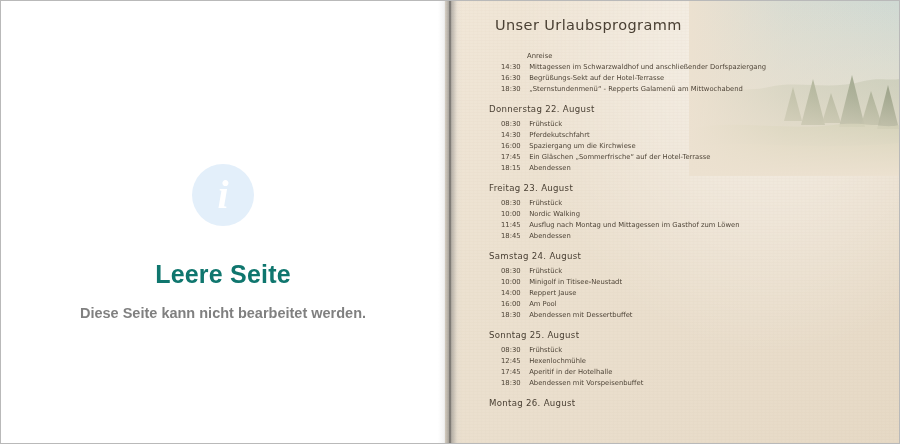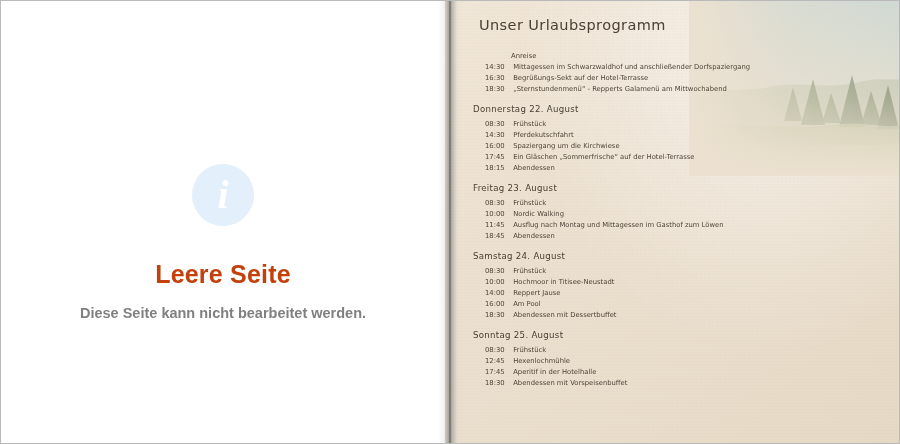--- a/index.html
+++ b/index.html
@@ -53,21 +53,21 @@
     color: #ffffff;
     font-family: "Liberation Serif", serif;
     font-style: italic;
     font-weight: bold;
     font-size: 40px;
     line-height: 1;
   }
   .empty-title {
     font-size: 25px;
     font-weight: bold;
-    color: #c2410c;
+    color: #0f766e;
     letter-spacing: 0.2px;
     margin-bottom: 16px;
   }
   .empty-sub {
     font-size: 14.5px;
     font-weight: bold;
     color: #808080;
   }
   
   .spine {
@@ -112,21 +112,21 @@
     top: 0;
     right: 0;
     width: 210px;
     height: 175px;
     pointer-events: none;
   }
   .photo svg { display: block; width: 100%; height: 100%; }
   .page-inner {
     position: relative;
     z-index: 3;
-    padding: 14px 20px 10px 28px;
+    padding: 14px 20px 10px 44px;
     height: 100%;
     box-sizing: border-box;
     color: #3a3228;
   }
   .doc-title {
     font-family: "DejaVu Sans", sans-serif;
     font-size: 14.5px;
     color: #4a4034;
     letter-spacing: 0.4px;
     margin: 2px 0 18px 6px;
@@ -240,35 +240,38 @@
                 <div class="entry"><span class="time">08:30</span><span> Frühstück</span></div>
                 <div class="entry"><span class="time">10:00</span><span> Nordic Walking</span></div>
                 <div class="entry"><span class="time">11:45</span><span> Ausflug nach Montag und Mittagessen im Gasthof zum Löwen</span></div>
                 <div class="entry"><span class="time">18:45</span><span> Abendessen</span></div>
               </div>
             </div>
             <div class="day">
               <div class="day-head">Samstag 24. August</div>
               <div class="entries">
                 <div class="entry"><span class="time">08:30</span><span> Frühstück</span></div>
-                <div class="entry"><span class="time">10:00</span><span> Hochmoor in Titisee-Neustadt</span></div>
+                <div class="entry"><span class="time">10:00</span><span> Minigolf in Titisee-Neustadt</span></div>
                 <div class="entry"><span class="time">14:00</span><span> Reppert Jause</span></div>
                 <div class="entry"><span class="time">16:00</span><span> Am Pool</span></div>
                 <div class="entry"><span class="time">18:30</span><span> Abendessen mit Dessertbuffet</span></div>
               </div>
             </div>
             <div class="day">
               <div class="day-head">Sonntag 25. August</div>
               <div class="entries">
                 <div class="entry"><span class="time">08:30</span><span> Frühstück</span></div>
                 <div class="entry"><span class="time">12:45</span><span> Hexenlochmühle</span></div>
                 <div class="entry"><span class="time">17:45</span><span> Aperitif in der Hotelhalle</span></div>
                 <div class="entry"><span class="time">18:30</span><span> Abendessen mit Vorspeisenbuffet</span></div>
               </div>
             </div>
+            <div class="day">
+              <div class="day-head">Montag 26. August</div>
+            </div>
           </div>
 
       </div>
     </div>
 
     <div class="spine"></div>
   </div>
 </div>
 
 </body></html>

